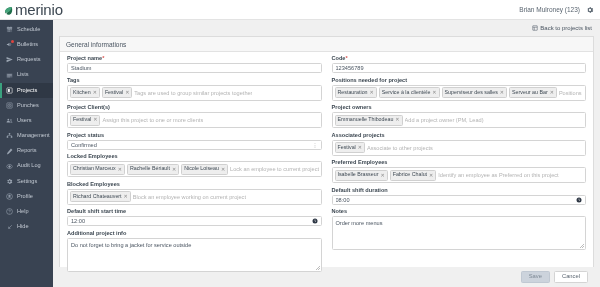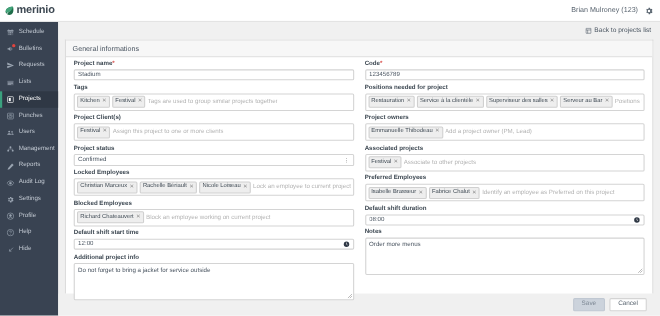--- a/index.html
+++ b/index.html
@@ -29,22 +29,22 @@
   .brand {
     width: 53px;
     height: 20px;
     display: flex;
     align-items: center;
     gap: 2px;
     padding-left: 4px;
   }
   .brand-mark { flex: 0 0 auto; display: block; }
   .brand-text {
-    font-size: 10px;
-    font-weight: bold;
+    font-size: 15px;
+    font-weight: normal;
     color: #3d4852;
     letter-spacing: -0.2px;
     line-height: 1;
   }
   .topbar-spacer { flex: 1 1 auto; }
   .topbar-right {
     display: flex;
     align-items: center;
     gap: 5px;
     padding-right: 6px;

